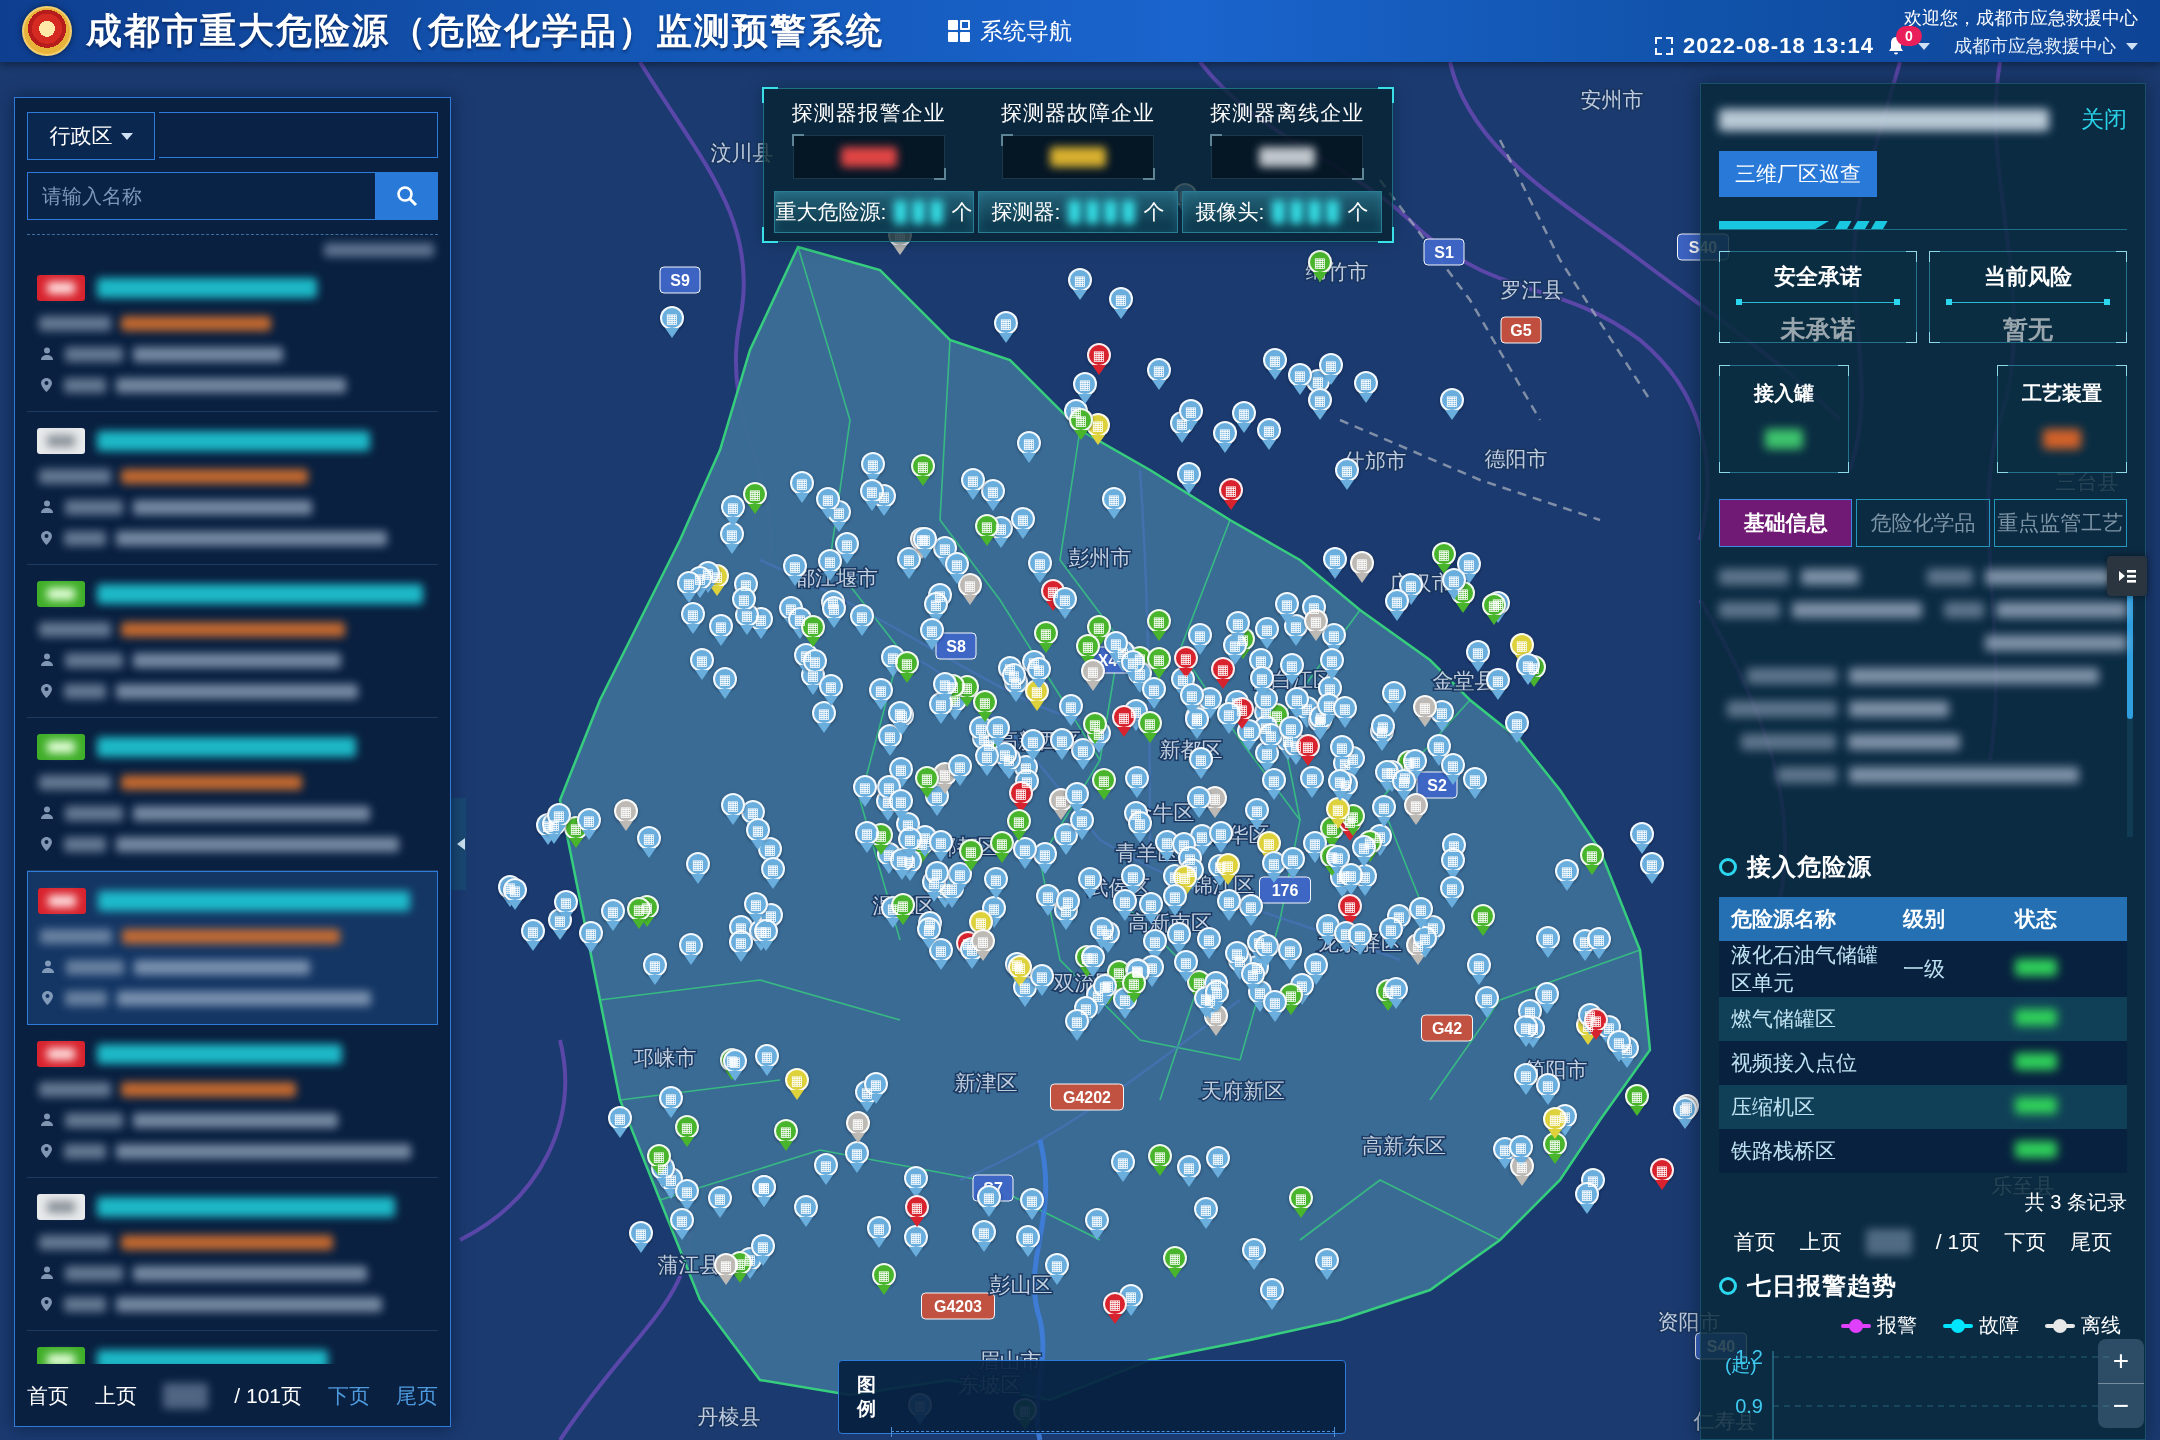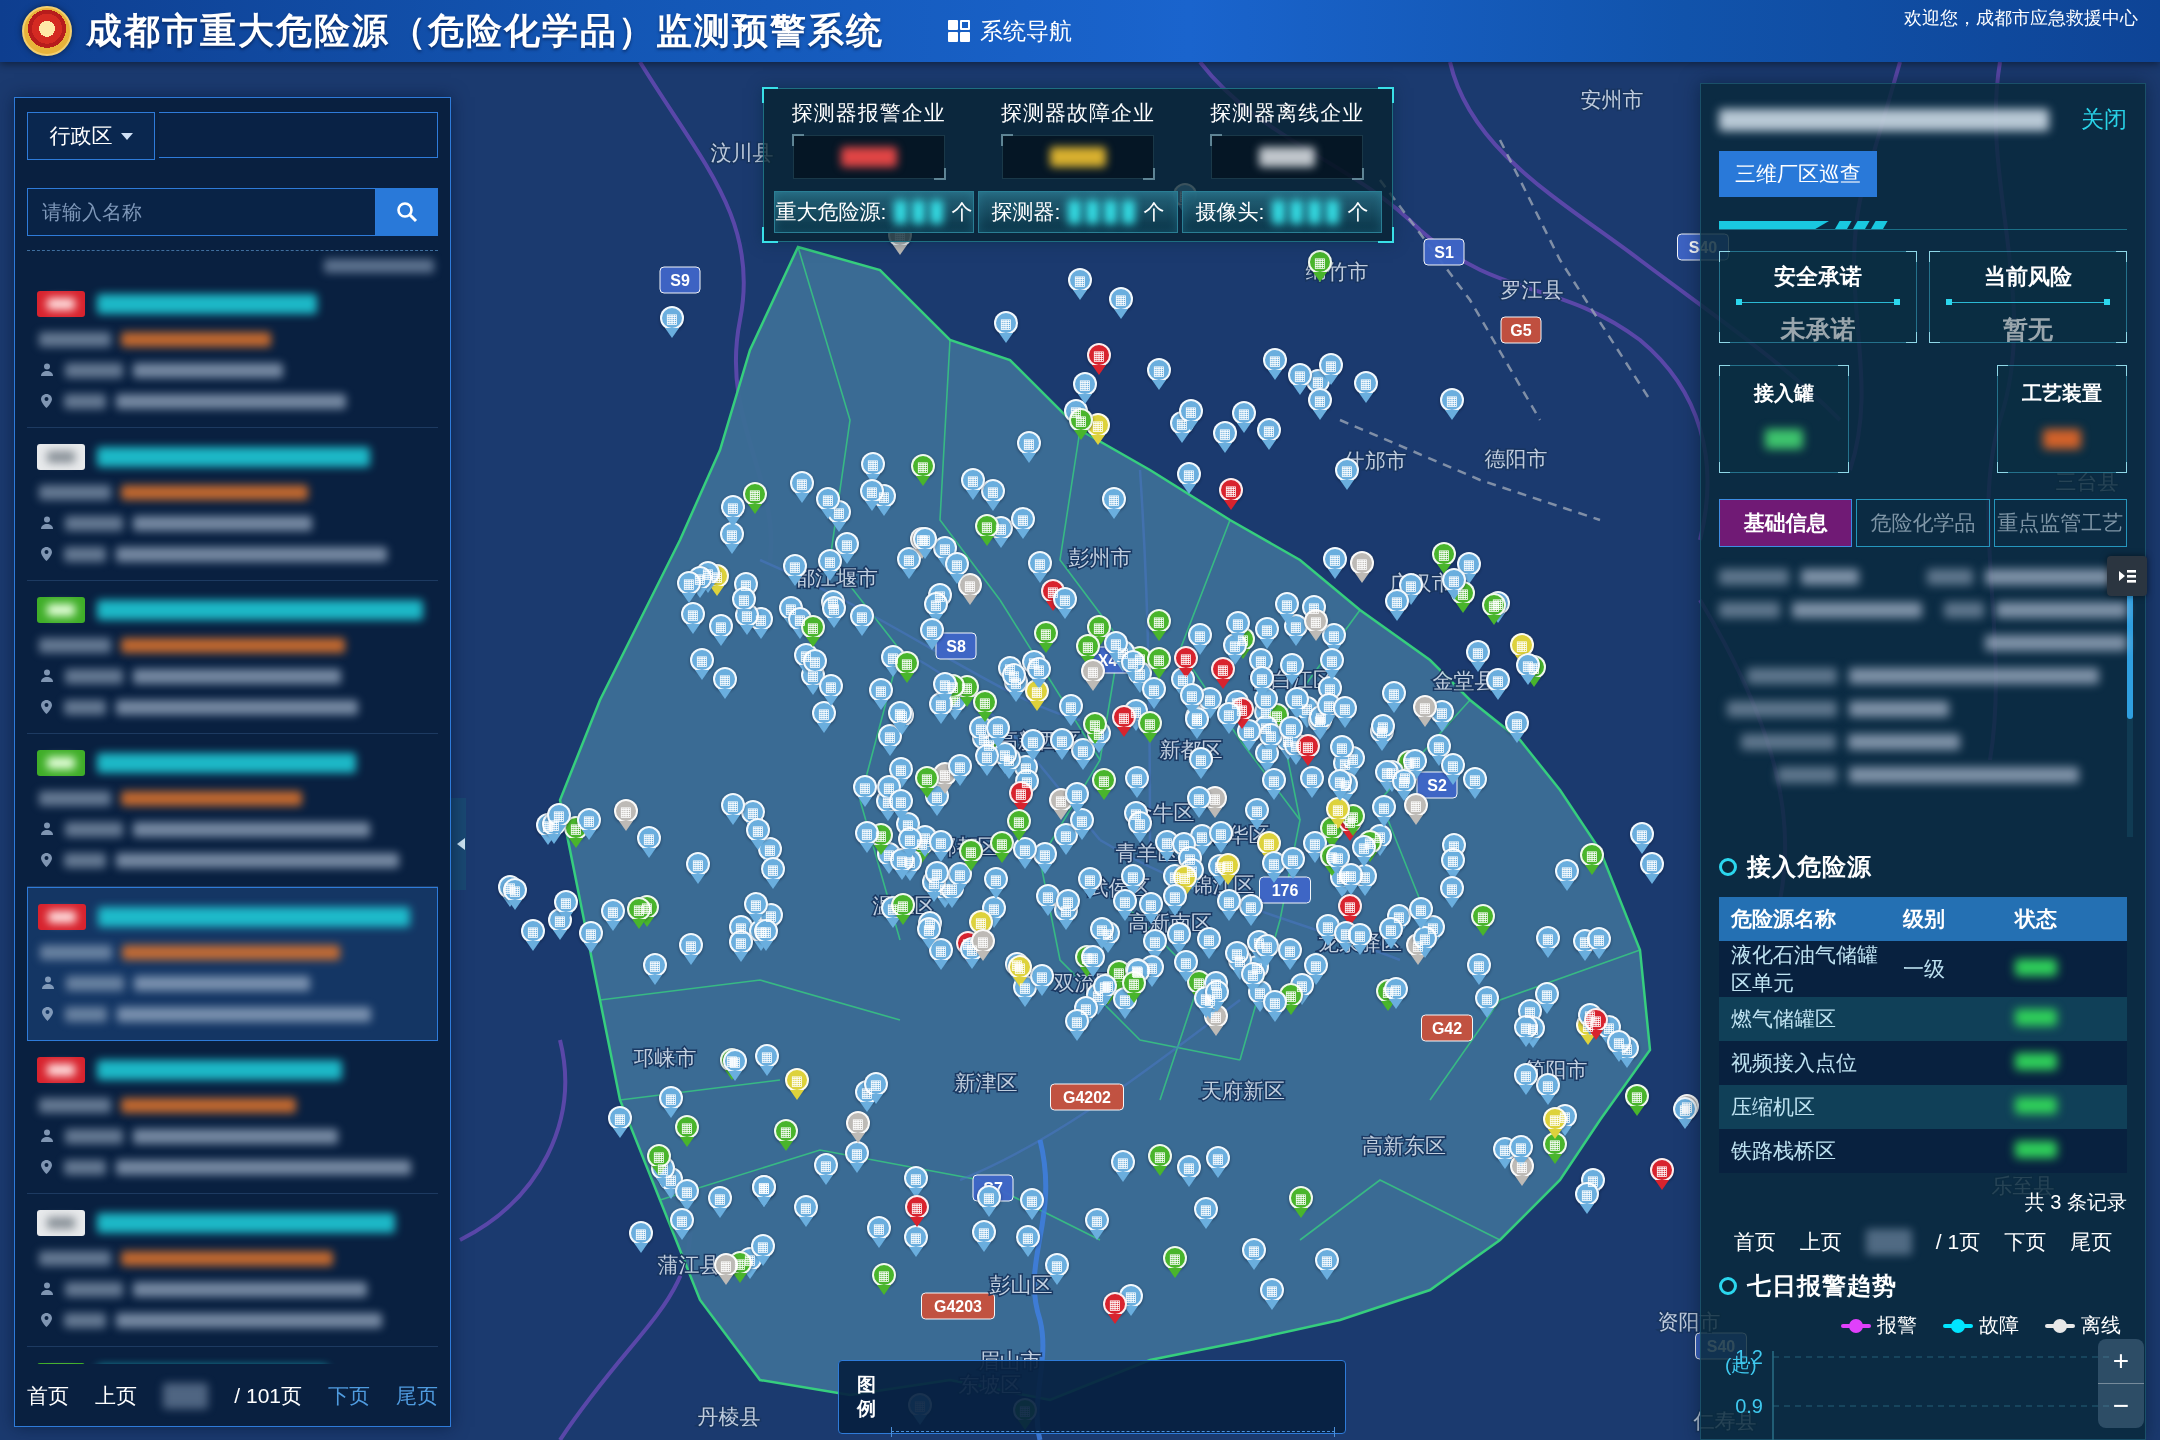--- a/index.html
+++ b/index.html
@@ -75,21 +75,21 @@
   .digit{width:13px;height:24px;background:#35dfe6;border-radius:2px;filter:blur(4px)}
   
   #sidebar{position:absolute;left:14px;top:97px;width:437px;height:1330px;z-index:30;
     background:rgba(8,30,59,.9);border:1px solid #2e7bd9;box-shadow:0 0 16px rgba(0,20,50,.6);
     padding:14px 12px 10px;box-sizing:border-box;display:flex;flex-direction:column}
   #sb-row1{display:flex;gap:4px}
   #region-sel{width:126px;height:46px;border:1px solid #2e7bd9;background:rgba(12,45,90,.6);
     display:flex;align-items:center;justify-content:center;gap:8px;cursor:pointer}
   #region-sel span{color:#fff;font-size:21px}
   #region-input{flex:1;height:46px;border:1px solid #2e7bd9;border-left:none;background:rgba(10,38,76,.45);box-sizing:border-box}
-  #sb-row2{display:flex;margin-top:28px}
+  #sb-row2{display:flex;margin-top:12px}
   #search-input{flex:1;height:48px;border:1px solid #2e7bd9;background:rgba(10,38,76,.5);
     color:#cfe0f5;font-size:20px;padding:0 14px;box-sizing:border-box;outline:none}
   #search-input::placeholder{color:#7e97b8}
   #search-btn{width:62px;height:48px;background:#2979d9;border:none;display:flex;align-items:center;justify-content:center;cursor:pointer}
   #sb-sep{border-bottom:1px dashed #3f6f9f;margin-top:14px}
   #sb-count{align-self:flex-end;width:110px;height:14px;background:rgba(160,180,205,.55);margin:8px 4px 0}
   #sb-list{flex:1;overflow:hidden;margin-top:2px}
   .card{padding:16px 10px 18px;border-bottom:1px solid rgba(70,110,160,.35);cursor:pointer}
   .card.sel{background:rgba(28,70,125,.6);border:1px solid #2e7bd9}
   .card-top{display:flex;align-items:center;gap:12px}
@@ -1749,20 +1749,33 @@
     <span class="grid-ic">
         <i></i>
         <i></i>
         <i></i>
         <i></i>
       </span>
     <span>系统导航</span>
   </div>
   <div id="hdr-right">
     <div id="welcome">欢迎您，成都市应急救援中心</div>
+    <div id="hdr-row2">
+      <span class="fs-ic"><i></i></span>
+      <span id="datetime">2022-08-18 13:14</span>
+      <span id="bell">
+        <svg width="24" height="24" viewBox="0 0 24 24">
+            <path d="M12 3 C8.5 3 7 6 7 9 L7 14 L5 17 L19 17 L17 14 L17 9 C17 6 15.5 3 12 3 Z M10 18.5 a2 2 0 0 0 4 0 Z" fill="#fff"></path>
+          </svg>
+        <span id="bell-badge">0</span>
+      </span>
+      <span class="caret"></span>
+      <span id="org">成都市应急救援中心</span>
+      <span class="caret"></span>
+    </div>
   </div>
 </div>
 
 <div id="stats" class="corner">
   <i class="c3"></i>
     <i class="c4"></i>
   <div id="stats-row1">
       <div class="st-col">
         <div class="st-title">探测器报警企业</div>
         <div class="st-valbox">

